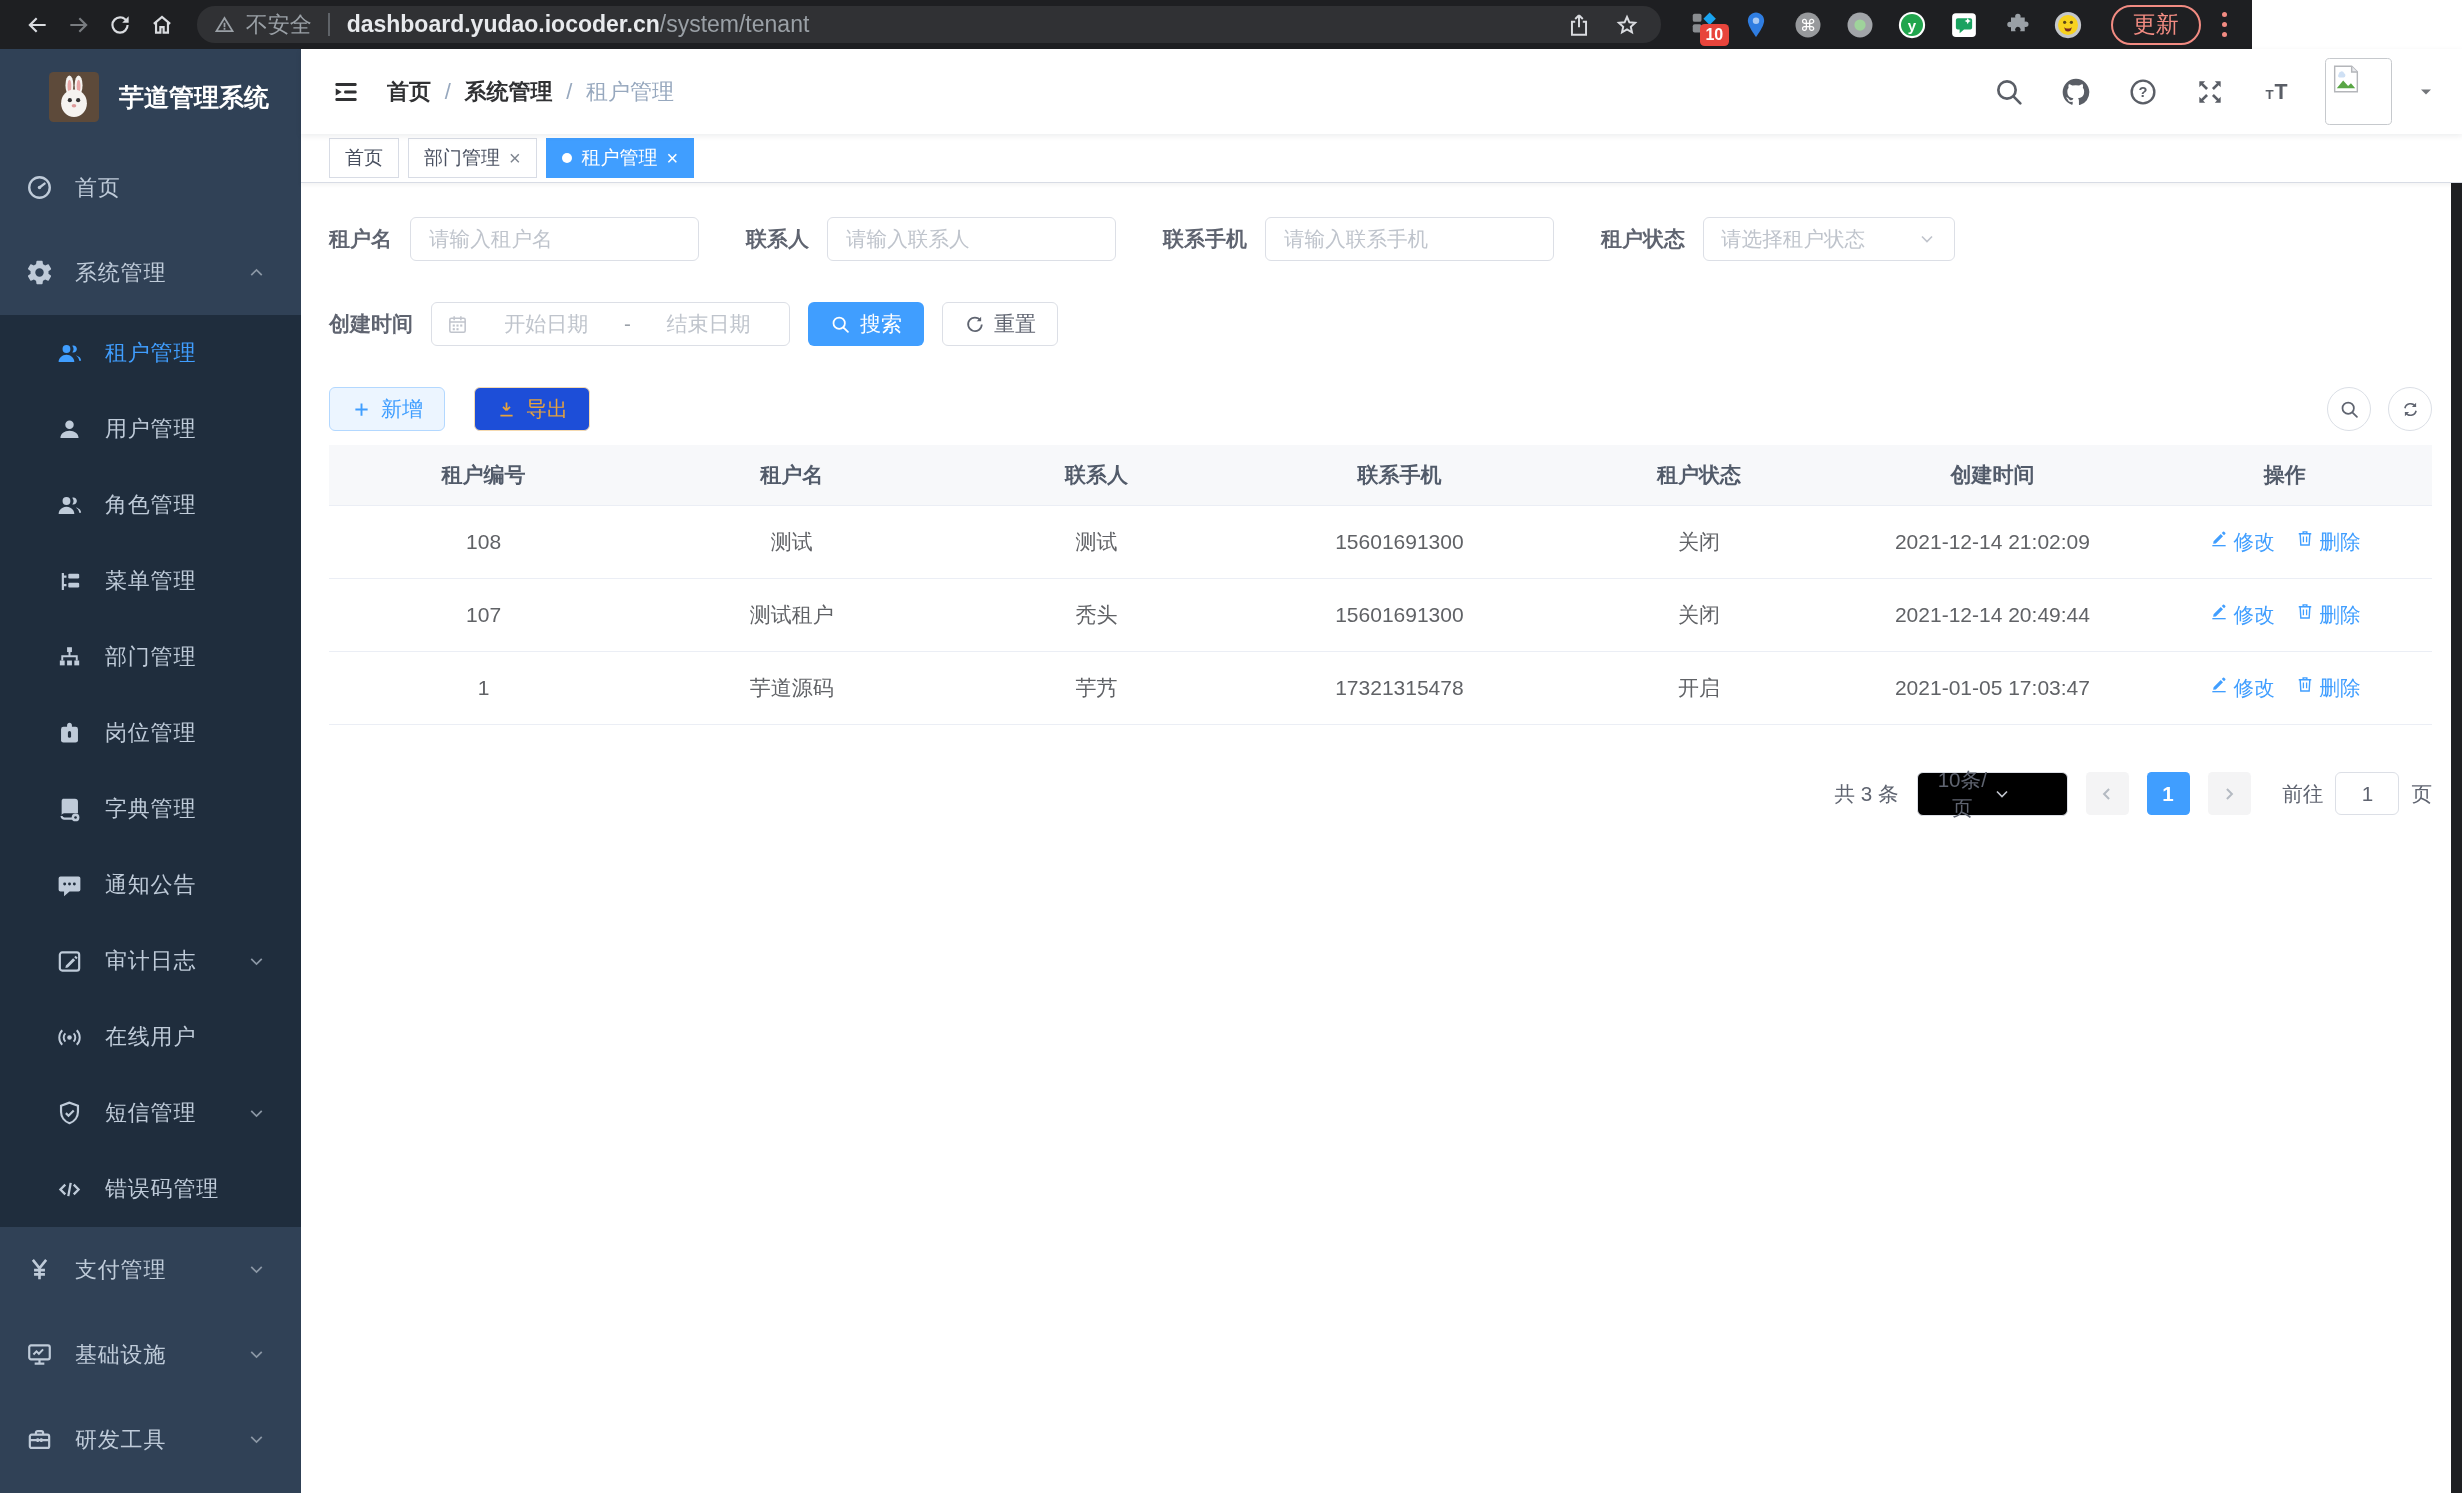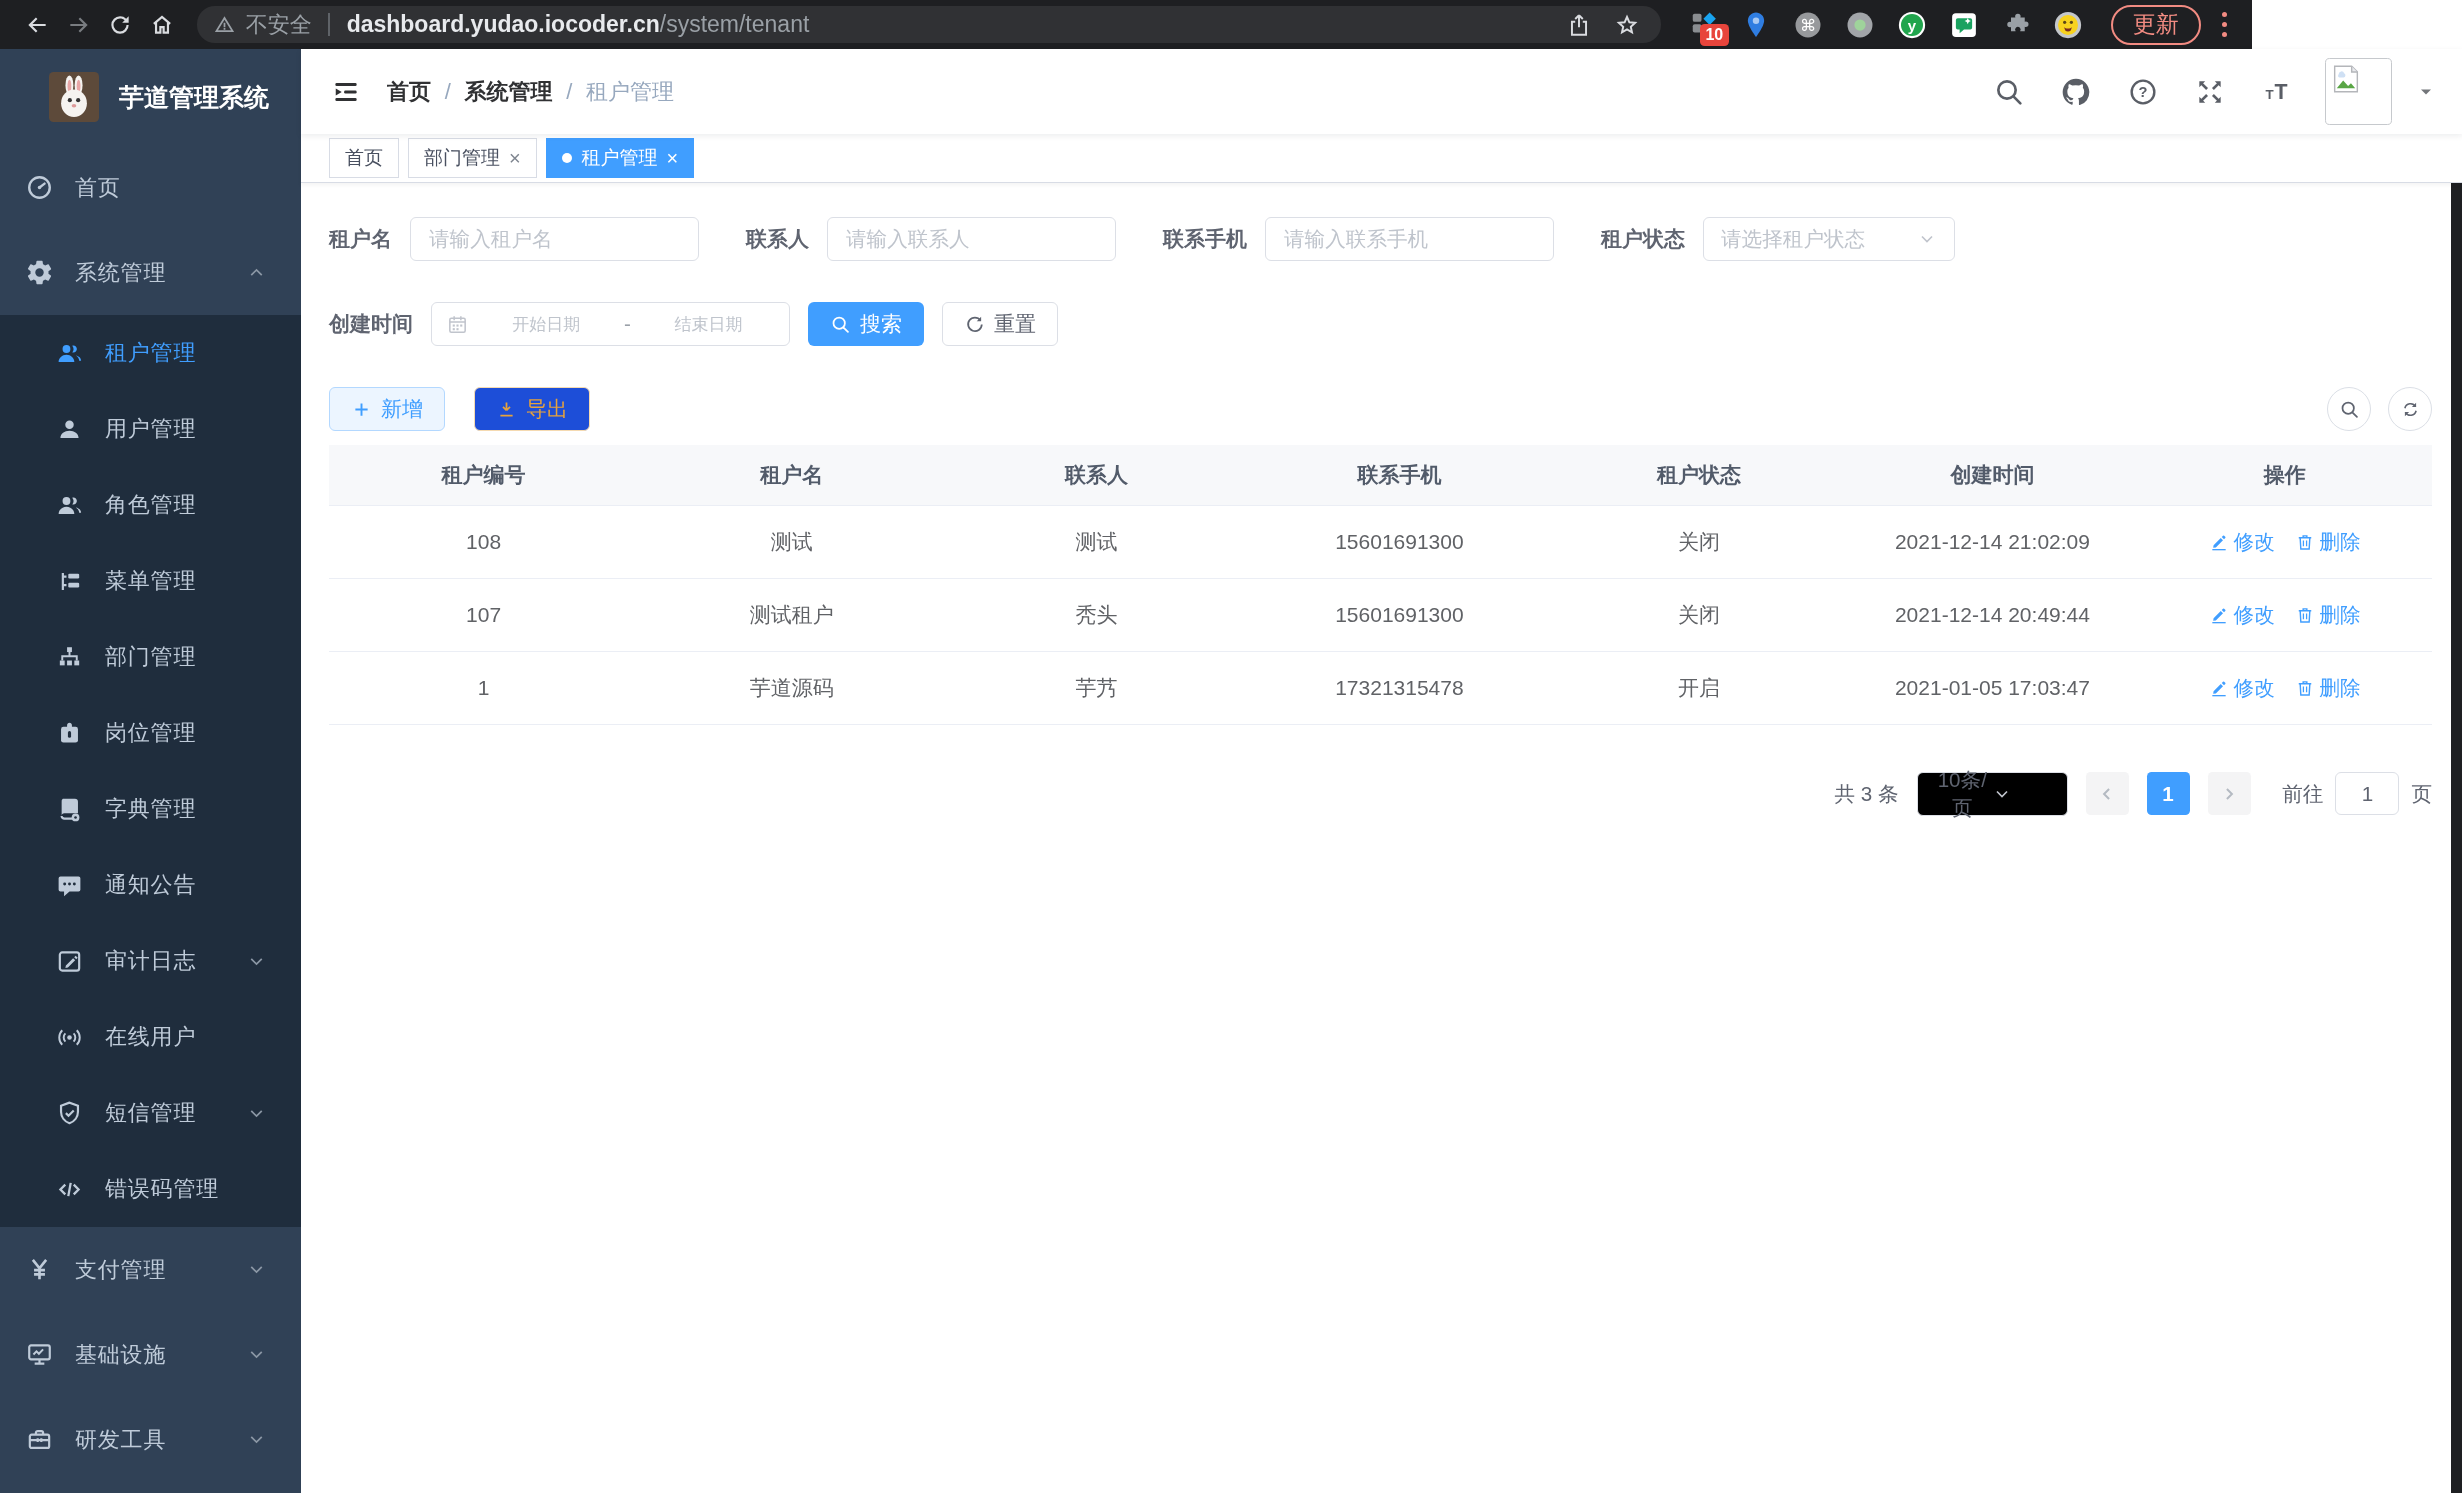--- a/index.html
+++ b/index.html
@@ -97,21 +97,21 @@
   .t-select{width:252px;height:44px;border:1.5px solid #dcdfe6;border-radius:6px;display:flex;align-items:center;
     padding:0 17px;color:#bfc4cc;font-size:20.6px;background:#fff}
   .t-select .sel-ph{flex:1}
   .sel-chevron{color:#c0c4cc;display:inline-flex}
   .sel-chevron svg{width:20px;height:20px}
   .row2{margin-top:41px}
   .daterange{width:359px;height:44px;border:1.5px solid #dcdfe6;border-radius:6px;display:flex;align-items:center;
     padding:0 13.7px;gap:10.7px;background:#fff}
   .dr-icon{color:#c0c4cc;display:inline-flex}
   .dr-icon svg{width:23px;height:23px}
-  .dr-ph{font-size:17px;color:#bfc4cc;flex:1;text-align:center;white-space:nowrap}
+  .dr-ph{font-size:21px;color:#bfc4cc;flex:1;text-align:center;white-space:nowrap}
   .dr-sep{font-size:20.6px;color:#9aa0a8}
   .btn{height:44px;border-radius:6px;display:inline-flex;align-items:center;justify-content:center;gap:9px;
     font-size:21px;cursor:pointer;border:1.5px solid transparent;padding:0 21px;white-space:nowrap}
   .btn .bicon{display:inline-flex}
   .btn .bicon svg{width:21px;height:21px}
   .btn-primary{background:var(--accent);color:#fff;margin-left:18px}
   .btn-plain{background:#fff;border-color:#dcdfe6;color:#5f6470;margin-left:18px}
   .toolbar-row{margin-top:41px;display:flex;align-items:center}
   .btn-add{background:#ecf5ff;border-color:#b3d8ff;color:var(--accent);margin-left:0}
   .btn-export{background:#1d4ed8;border-color:#f5dab1;color:var(--warning);margin-left:29px}
@@ -120,21 +120,21 @@
     display:inline-flex;align-items:center;justify-content:center;cursor:pointer}
   .circle-btn svg{width:21px;height:21px}
 
   
   .table{margin-top:13.7px;width:100%;font-size:21px;color:#606266}
   .tr,.thead{display:grid;grid-template-columns:14.7% 14.6% 14.4% 14.4% 14.1% 13.8% auto;align-items:center}
   .thead{background:#f7f8fa;height:61px;color:#525b6a;font-weight:bold;border-bottom:1.5px solid #ebeef5}
   .th,.td{text-align:center;padding:0 7.6px;overflow:hidden;white-space:nowrap}
   .tr{height:73px;border-bottom:1.5px solid #ebeef5;background:#fff}
   .actions{display:flex;align-items:center;justify-content:center;gap:20px}
-  .link{color:var(--accent);display:inline-flex;align-items:center;gap:4.6px;font-size:20.6px;cursor:pointer;text-decoration:none}
+  .link{color:var(--accent);display:inline-flex;gap:4.6px;font-size:20.6px;cursor:pointer;text-decoration:none}
   .link .li{display:inline-flex}
   .link .li svg{width:20px;height:20px}
 
   
   .pagination{margin-top:47px;display:flex;align-items:center;justify-content:flex-end;gap:18px;
     font-size:20.6px;color:#5f6470}
   .pg-total{white-space:nowrap}
   .pg-size{width:151px;height:44px;border:1.5px solid #dcdfe6;border-radius:6px;display:flex;align-items:center;
     padding:0 15px;background:#000000;color:#5f6470}
   .pg-size span{flex:1;text-align:center}

